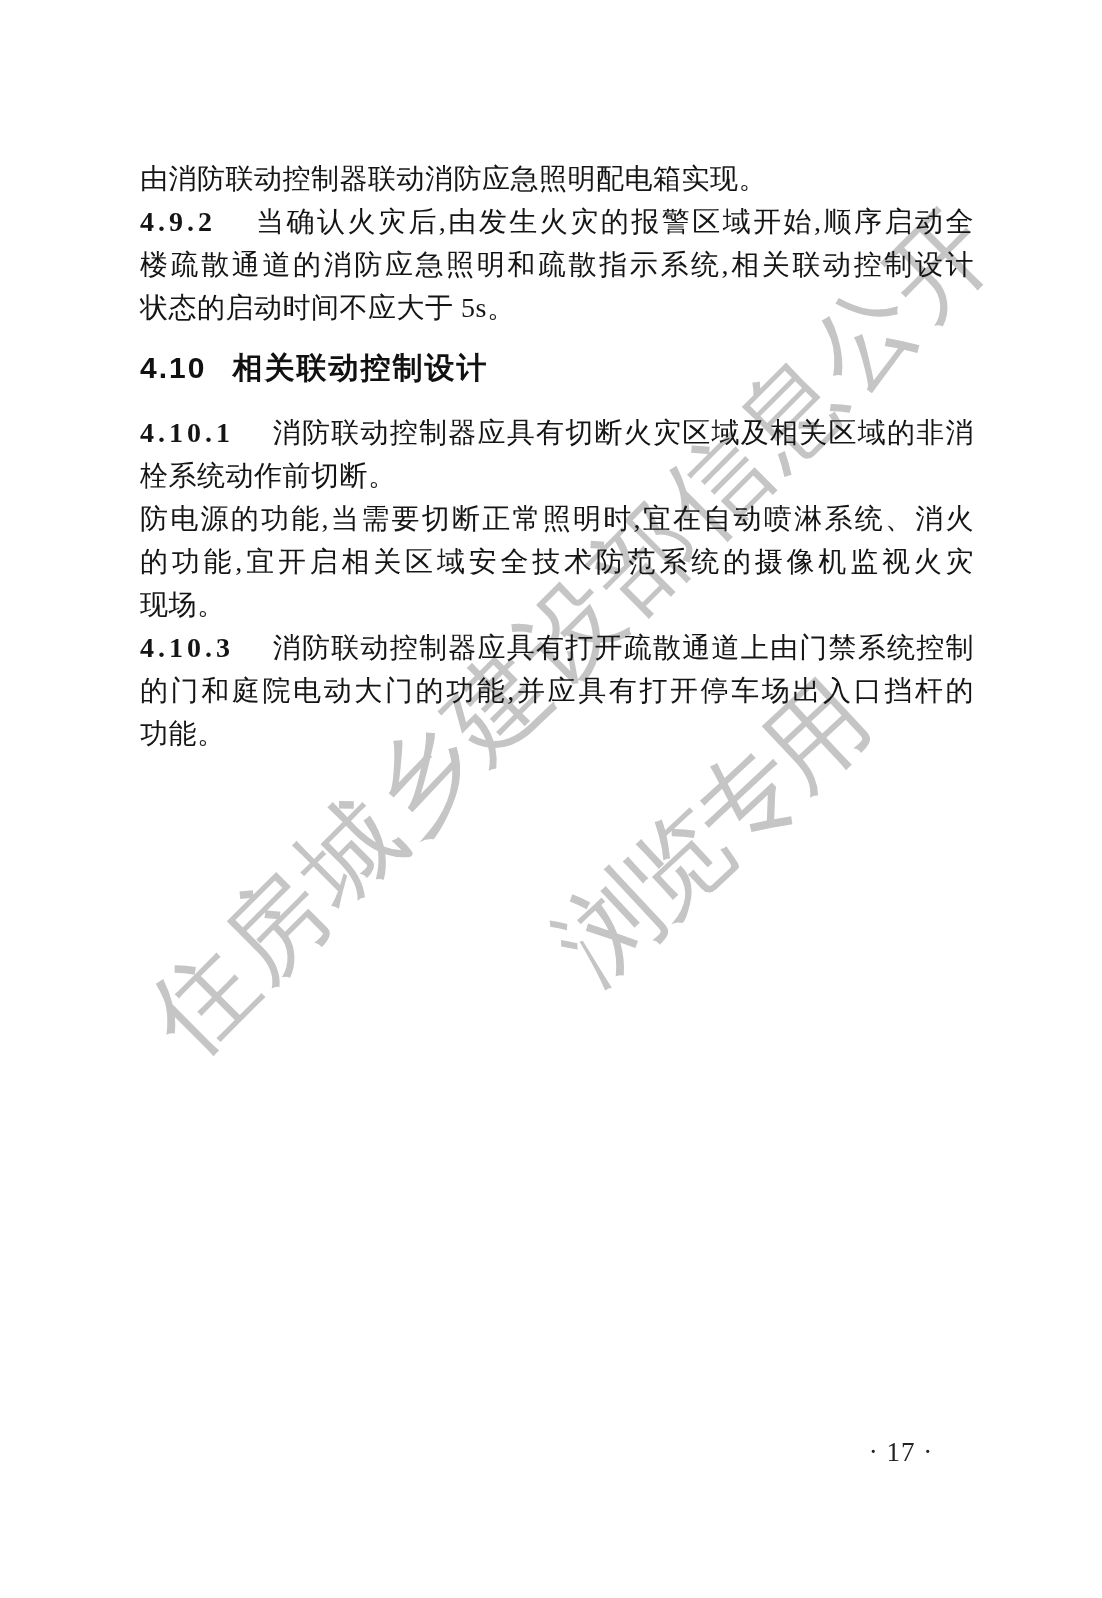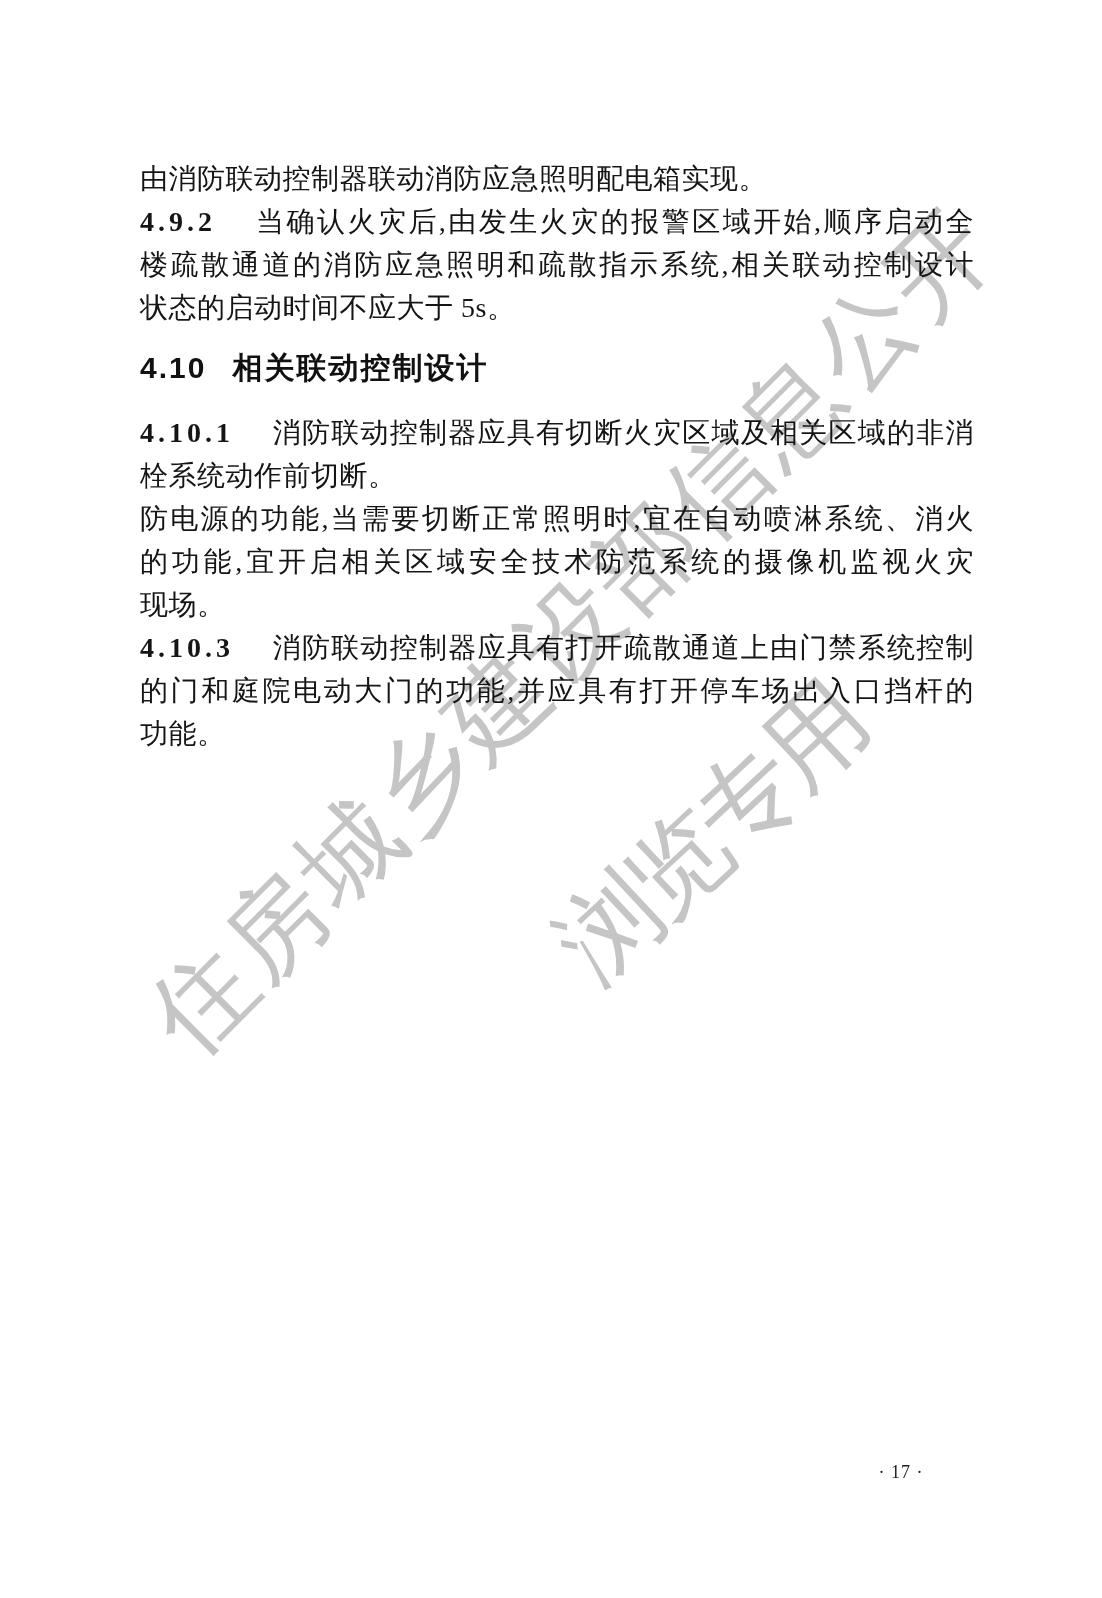--- a/index.html
+++ b/index.html
@@ -70,26 +70,25 @@
     letter-spacing: 2px;
     color: #111;
   }
   .heading-gap { display: inline-block; width: 26px; }
 
   .page-number {
     position: absolute;
     left: 846px; top: 1437px;
     width: 110px;
     text-align: center;
-    font-size: 18px;
+    font-size: 27px;
     letter-spacing: 1px;
     color: #222222;
     z-index: 1;
     font-family: "Liberation Serif", "DejaVu Serif", serif;
-    margin-top: 25px;
   }
 </style>
 </head>
 <body>
 
 <div class="page">
 
   <div class="watermark watermark-primary">住房城乡建设部信息公开</div>
 
   <div class="watermark watermark-secondary">浏览专用</div>

